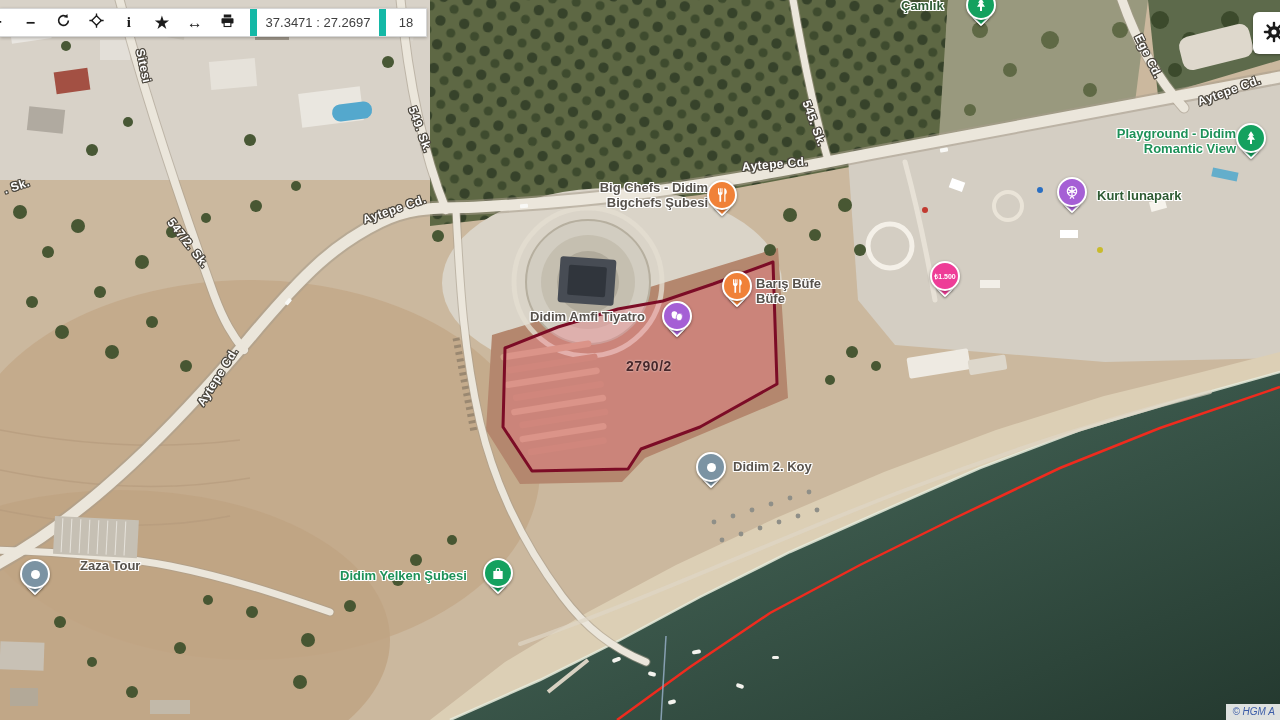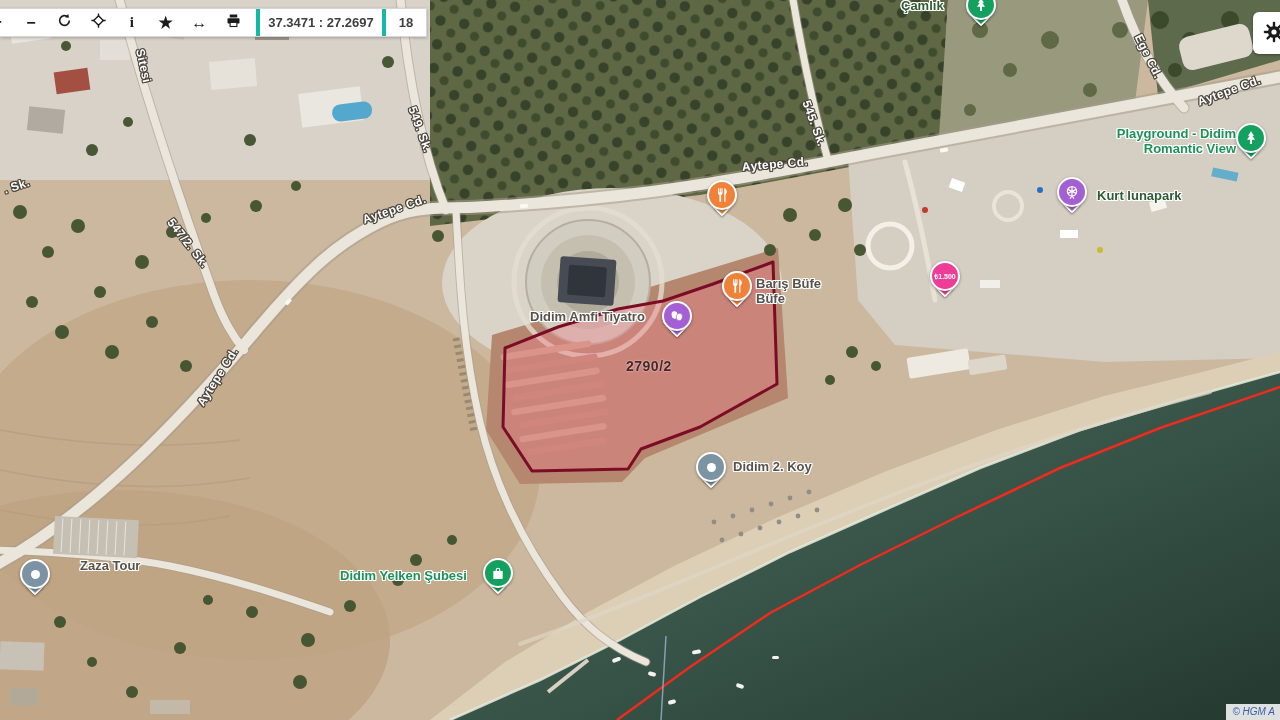--- a/index.html
+++ b/index.html
@@ -35,22 +35,22 @@
   #toolbar{position:absolute;left:0;top:8px;width:426px;height:27px;background:#fff;
     border:1px solid #d6d6d6;border-left:none;box-shadow:0 1px 3px rgba(0,0,0,.25);
     display:flex;align-items:stretch;}
   .tb-icons{flex:1;display:flex;align-items:center;justify-content:space-around;padding:0 6px 0 14px;position:relative;}
   .tb-btn{width:26px;height:25px;display:flex;align-items:center;justify-content:center;
     color:#1b1b1b;font-size:16px;font-weight:bold;cursor:pointer;background:none;border:none;padding:0;}
   .tb-btn svg{width:15px;height:15px;}
   .tb-btn.info{font-family:"Liberation Serif",serif;font-size:15px;font-weight:900;}
   .tb-plus{position:absolute;left:-12px;top:0;height:25px;width:18px;display:flex;align-items:center;
     justify-content:center;font-size:17px;font-weight:bold;color:#1b1b1b;}
-  .tb-box{border-left:4px solid #14b8a6;display:flex;align-items:center;justify-content:center;
-    font-size:13px;color:#3f3f3f;font-weight:bold;}
+  .tb-box{border-left:7px solid #14b8a6;display:flex;align-items:center;justify-content:center;
+    font-size:13px;color:#3f3f3f;}
   #coordbox{width:122px;}
   #zoombox{width:40px;text-align:center;}
   
   #gear-btn{position:absolute;left:1253px;top:12px;width:42px;height:42px;background:#fff;
     border-radius:6px;box-shadow:0 1px 3px rgba(0,0,0,.35);display:flex;align-items:center;
     justify-content:center;cursor:pointer;border:none;padding:0;}
   #gear-btn svg{width:26px;height:26px;}
   #watermark{position:absolute;right:0;bottom:0;background:rgba(255,255,255,.85);
     color:#3c5da8;font-size:10px;padding:2px 5px 3px 6px;white-space:nowrap;font-style:italic;}
 </style>
@@ -288,20 +288,24 @@
   <div class="street-label" style="left:412px;top:100px;transform:rotate(70deg);">549. Sk.</div>
   <div class="street-label" style="left:363px;top:213px;transform:rotate(-19deg);">Aytepe Cd.</div>
   <div class="street-label" style="left:200px;top:398px;transform:rotate(-58deg);">Aytepe Cd.</div>
   <div class="street-label" style="left:742px;top:160px;transform:rotate(-5deg);">Aytepe Cd.</div>
   <div class="street-label" style="left:806px;top:94px;transform:rotate(70deg);">545. Sk.</div>
   <div class="street-label" style="left:1138px;top:28px;transform:rotate(64deg);">Ege Cd.</div>
   <div class="street-label" style="left:1198px;top:95px;transform:rotate(-20deg);">Aytepe Cd.</div>
 
   <div class="poi-label green-dark" style="left:901px;top:-2px;">Çamlık</div>
 
+  <div class="poi-label" style="left:576px;top:180px;width:132px;text-align:right;">
+    <span>Big Chefs - Didim</span>
+    <span class="l2">Bigchefs Şubesi</span>
+  </div>
 
   <div class="poi-label green" style="left:1094px;top:126px;width:142px;text-align:right;">
     <span>Playground - Didim</span>
     <span class="l2">Romantic View</span>
   </div>
 
   <div class="poi-label green-dark" style="left:1097px;top:188px;">Kurt lunapark</div>
 
   <div class="poi-label" style="left:756px;top:276px;">
     <span>Barış Büfe</span>

